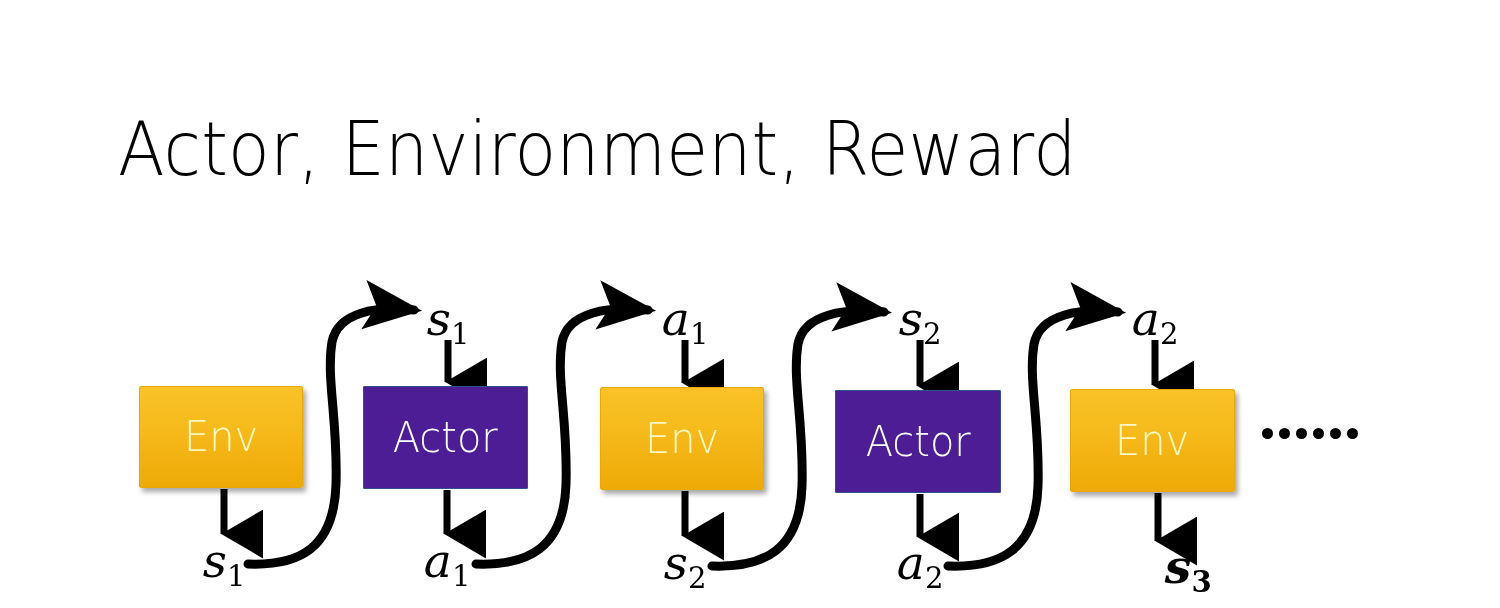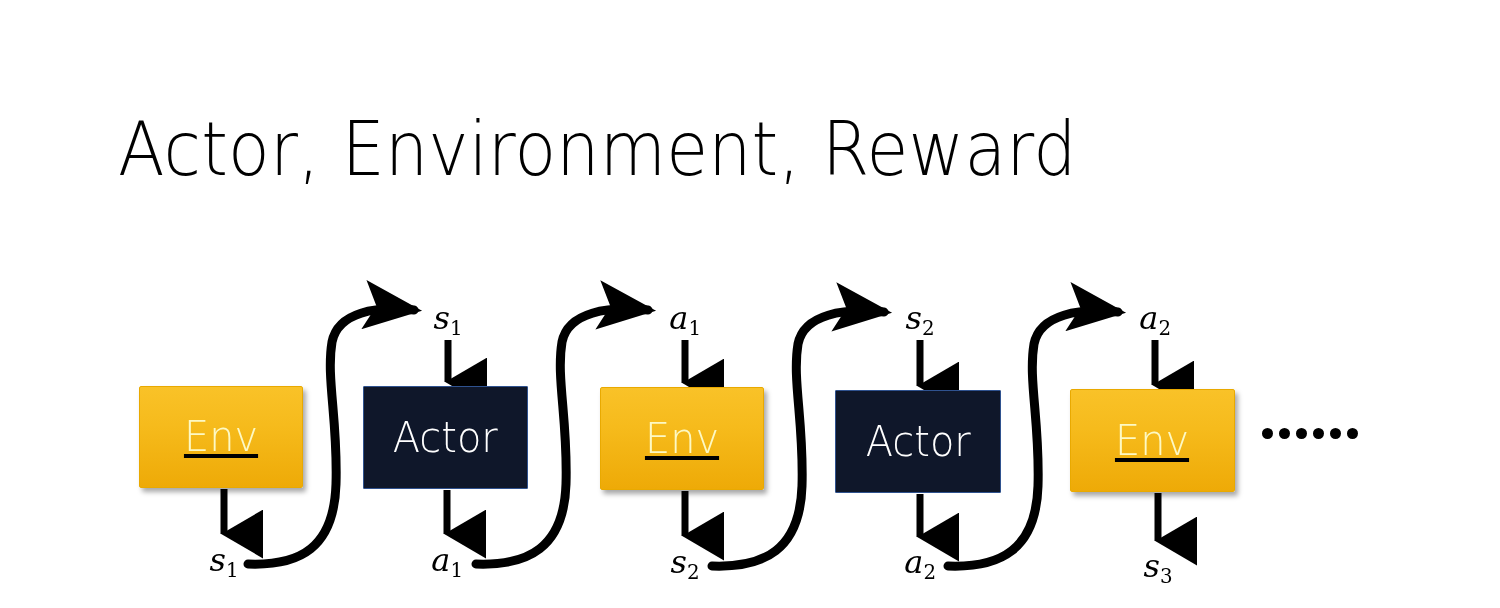--- a/index.html
+++ b/index.html
@@ -65,35 +65,34 @@
     font-size: 42px;
     line-height: 1;
     white-space: nowrap;
     transform: scaleX(0.95);
   }
   .node.env {
     background: linear-gradient(180deg, #f9c228 0%, #f6bb1c 38%, #eeaa07 100%);
     border: 1px solid #e9a900;
     border-radius: 2px;
     box-shadow: 3px 4px 5px rgba(0,0,0,0.34);
-    text-decoration: underline;
   }
   .node.env .node-label { color: #fdf9c4; }
   .node.actor {
-    background: #0f172a;
+    background: #4c1d95;
     border: 1px solid #2f528f;
     border-radius: 1px;
   }
   .node.actor .node-label { color: #ffffff; }
   
   .mlabel {
     position: absolute;
     font-family: "DejaVu Serif", serif;
     font-style: italic;
-    font-size: 32px;
+    font-size: 47px;
     line-height: 1;
     color: #000000;
     white-space: nowrap;
     transform: translate(-50%, -50%);
   }
   .mlabel sub {
     font-style: normal;
     font-size: 0.62em;
     vertical-align: baseline;
     position: relative;
@@ -197,21 +196,21 @@
     </div>
     <div class="mlabel" style="left:447px; top:560px;">
       <span>a</span><sub>1</sub>
     </div>
     <div class="mlabel" style="left:685px; top:562px;">
       <span>s</span><sub>2</sub>
     </div>
     <div class="mlabel" style="left:920px; top:562px;">
       <span>a</span><sub>2</sub>
     </div>
-    <div class="mlabel" style="left:1158px; top:566px;">
+    <div class="mlabel" style="left:1188px; top:566px;font-weight:bold;">
       <span>s</span><sub>3</sub>
     </div>
 
     <div id="ellipsis">
       <span class="dot"></span>
       <span class="dot"></span>
       <span class="dot"></span>
       <span class="dot"></span>
       <span class="dot"></span>
       <span class="dot"></span>

